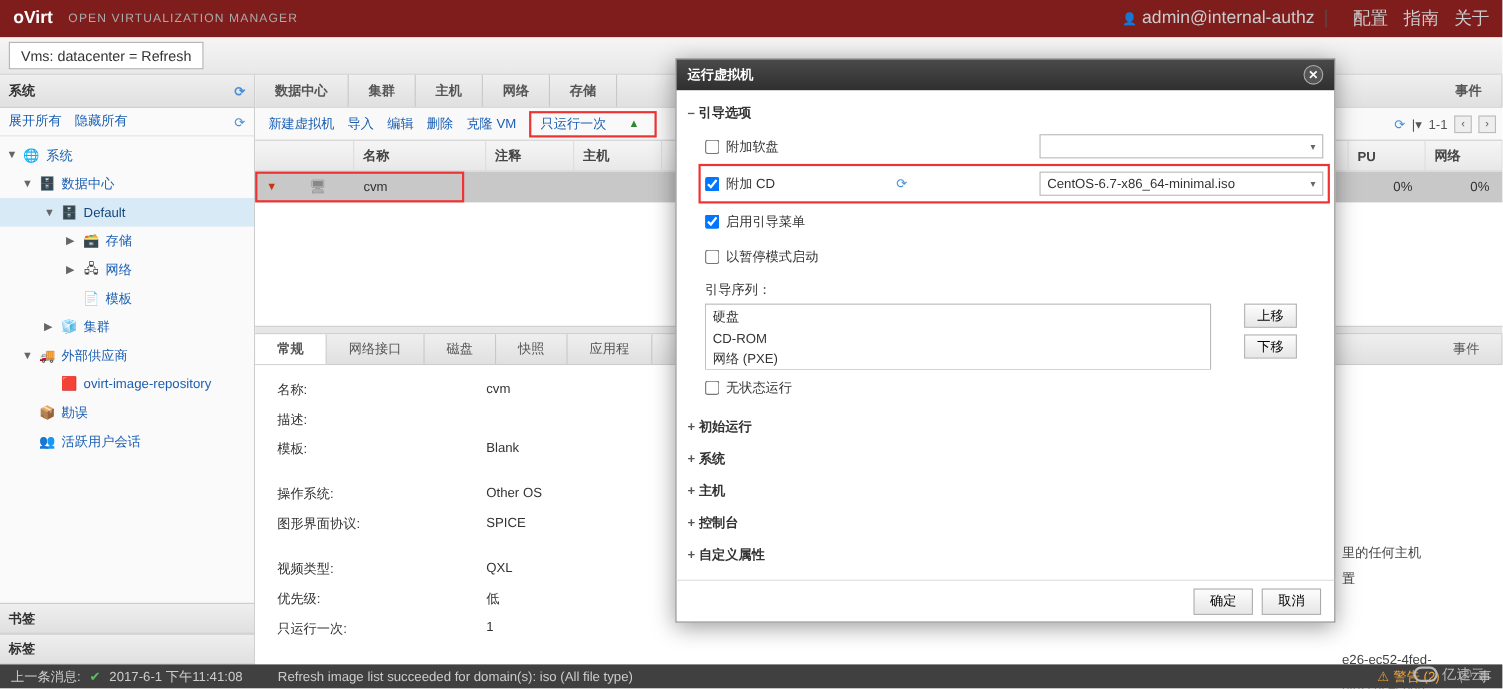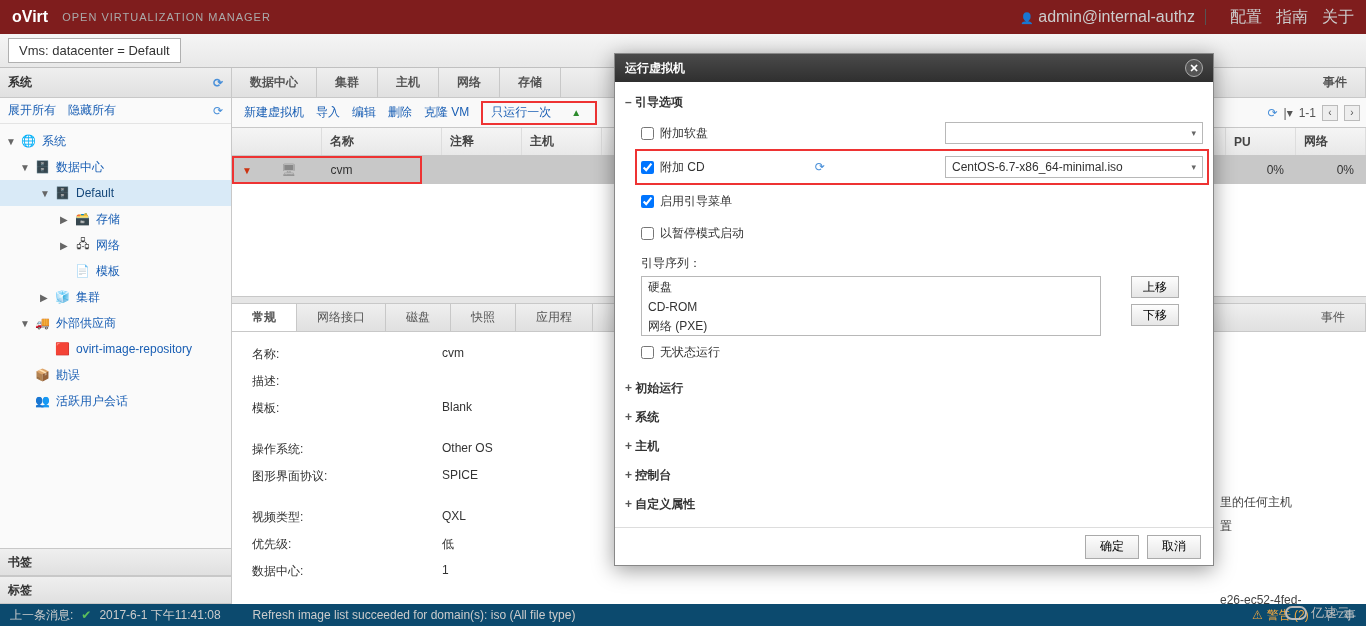--- a/index.html
+++ b/index.html
@@ -56,21 +56,21 @@
 
 .detail-tabs { height: 28px; background: linear-gradient(#efefef,#e0e0e0); border-bottom: 1px solid #c8c8c8; display: flex; }
 .dtab { padding: 0 20px; display: flex; align-items: center; border-right: 1px solid #c8c8c8; cursor: pointer; color: #555; }
 .dtab.active { background: #fff; font-weight: bold; }
 .detail-body { flex: 1; padding: 14px 20px; background: #fff; display: flex; }
 .detail-col { width: 380px; }
 .detail-row { display: flex; margin-bottom: 10px; }
 .detail-label { width: 190px; color: #333; }
 .detail-value { color: #333; }
 
-.status-bar { position: absolute; bottom: 0; left: 0; right: 0; height: 22px; background: #0c4a6e; color: #ccc; display: flex; align-items: center; padding: 0 10px; font-size: 12px; }
+.status-bar { position: absolute; bottom: 0; left: 0; right: 0; height: 22px; background: #404040; color: #ccc; display: flex; align-items: center; padding: 0 10px; font-size: 12px; }
 .status-ok { color: #5bbf5b; margin: 0 8px; }
 .status-warn { color: #f2a73d; margin-left: auto; display: flex; align-items: center; gap: 4px; }
 .status-evt { color: #ccc; margin-left: 16px; display: flex; align-items: center; gap: 4px; }
 
 
 .right-overflow { position: absolute; right: 6px; top: 422px; width: 140px; color: #444; line-height: 24px; }
 
 
 .dialog-mask { position: absolute; inset: 0; }
 .dialog { position: absolute; left: 614px; top: 53px; width: 600px; background: #fff; border: 1px solid #888; box-shadow: 0 4px 20px rgba(0,0,0,0.4); }
@@ -106,21 +106,21 @@
   <span class="logo-sub">OPEN VIRTUALIZATION MANAGER</span>
   <span class="top-spacer"></span>
   <span class="top-link user-icon">admin@internal-authz</span>
   <span class="top-divider"></span>
   <span class="top-link">配置</span>
   <span class="top-link">指南</span>
   <span class="top-link">关于</span>
 </div>
 
 <div class="breadcrumb-row">
-  <div class="breadcrumb-box">Vms: datacenter = Default</div>
+  <div class="breadcrumb-box">Vms: datacenter = Refresh</div>
 </div>
 
 <div class="main-area">
 
   <div class="sidebar">
     <div class="sidebar-header">
       <span>系统</span>
       <span class="refresh-ico">⟳</span>
     </div>
     <div class="sidebar-sub">
@@ -288,21 +288,21 @@
         <div style="height:14px"></div>
         <div class="detail-row">
             <div class="detail-label">视频类型:</div>
             <div class="detail-value">QXL</div>
           </div>
         <div class="detail-row">
             <div class="detail-label">优先级:</div>
             <div class="detail-value">低</div>
           </div>
         <div class="detail-row">
-            <div class="detail-label">数据中心:</div>
+            <div class="detail-label">只运行一次:</div>
             <div class="detail-value">1</div>
           </div>
       </div>
     </div>
 
     <div class="right-overflow">
       <div>里的任何主机</div>
       <div>置</div>
       <div style="height:50px"></div>
       <div>e26-ec52-4fed-</div>

